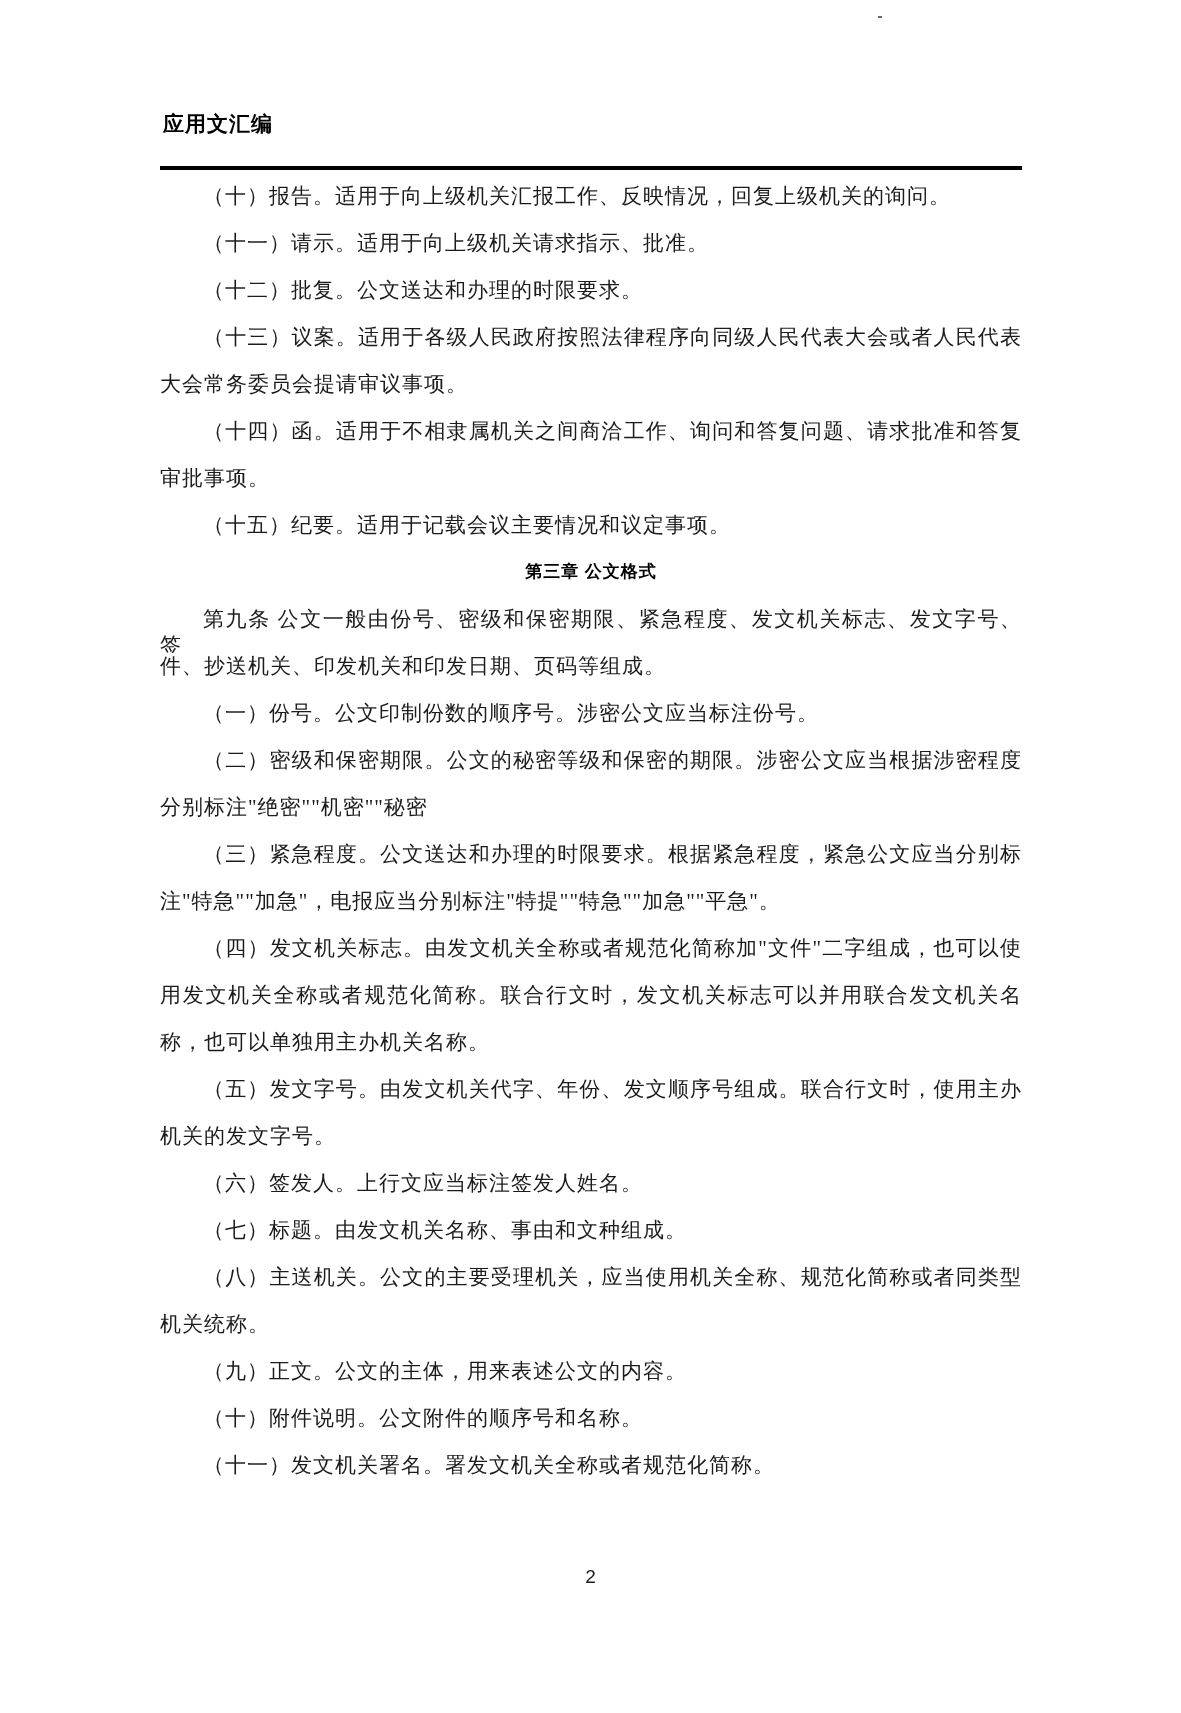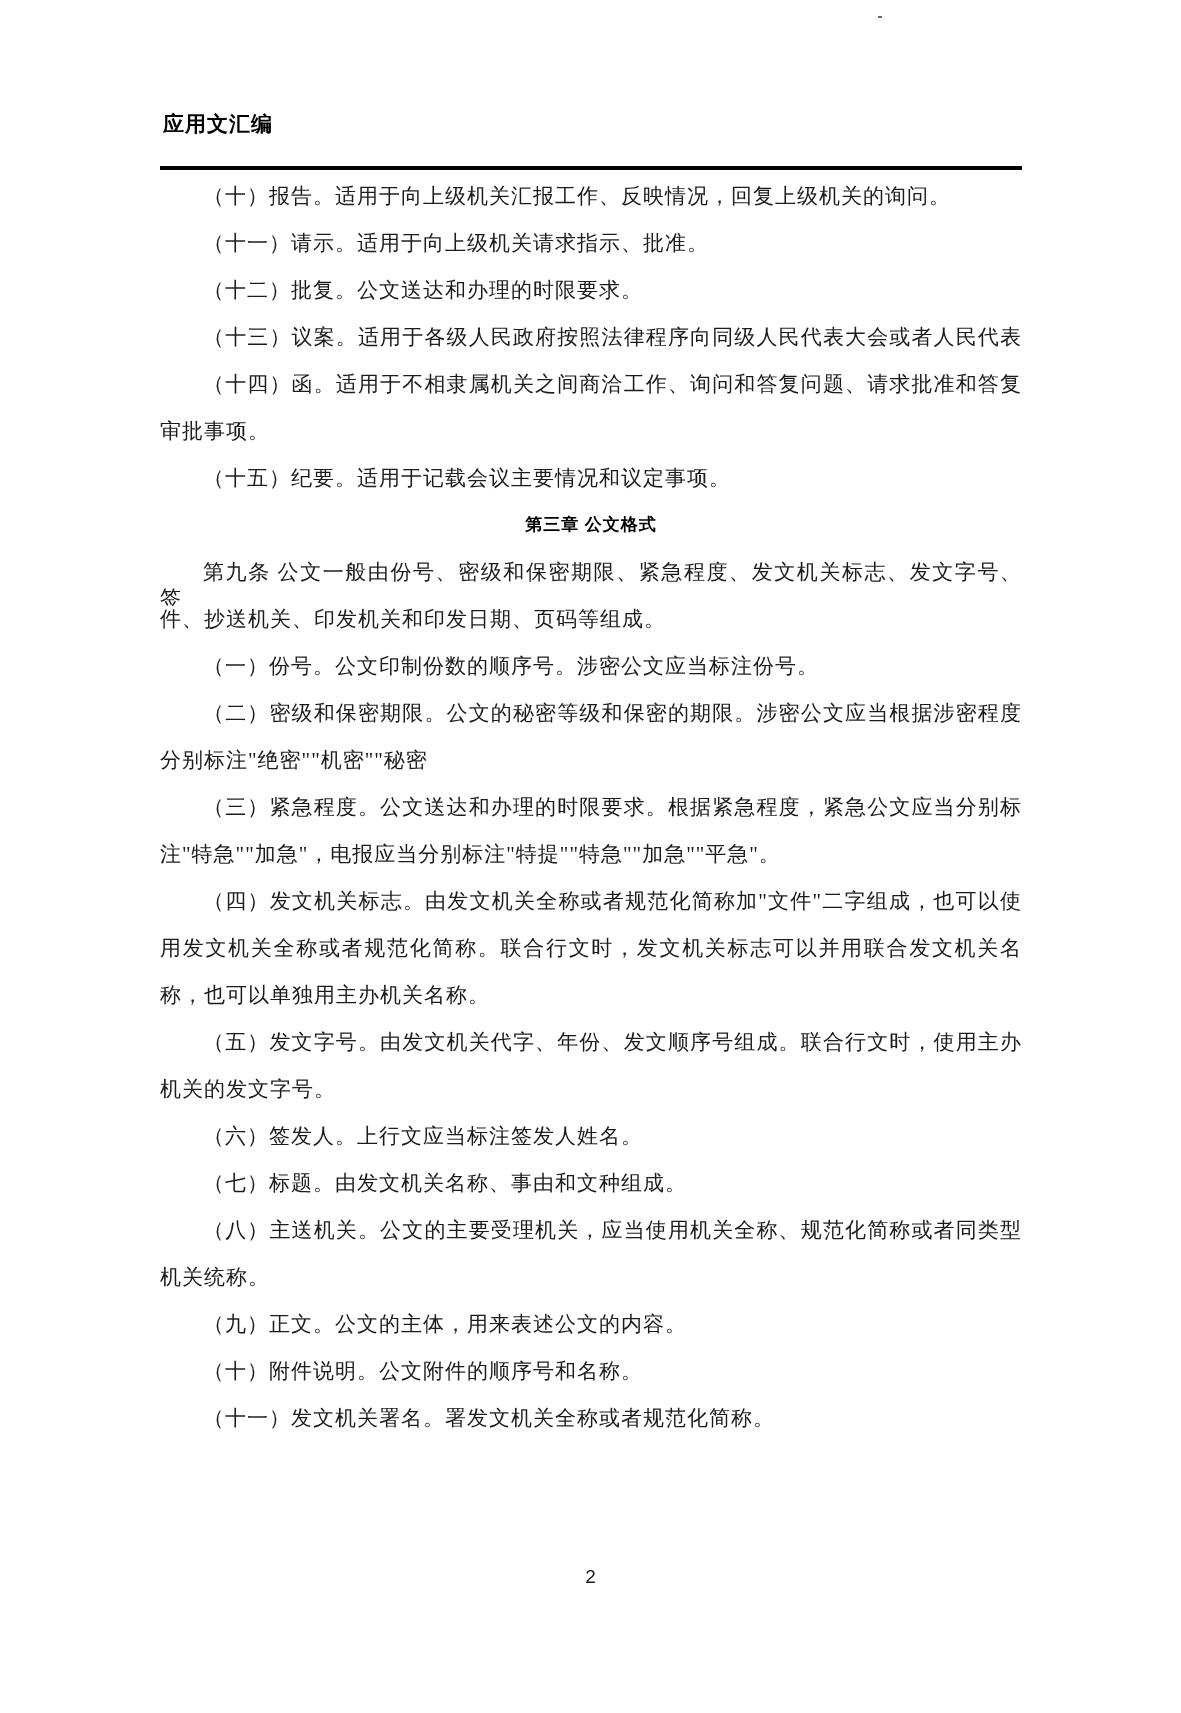--- a/index.html
+++ b/index.html
@@ -83,20 +83,21 @@
 <body>
 
 <div class="page">
   <div class="running-header">应用文汇编</div>
   <div class="header-rule"></div>
   <div class="doc-body">
       <div class="line indent">（十）报告。适用于向上级机关汇报工作、反映情况，回复上级机关的询问。</div>
       <div class="line indent">（十一）请示。适用于向上级机关请求指示、批准。</div>
       <div class="line indent">（十二）批复。公文送达和办理的时限要求。</div>
       <div class="line indent fill">（十三）议案。适用于各级人民政府按照法律程序向同级人民代表大会或者人民代表</div>
+      <div class="line flush">大会常务委员会提请审议事项。</div>
       <div class="line indent fill">（十四）函。适用于不相隶属机关之间商洽工作、询问和答复问题、请求批准和答复</div>
       <div class="line flush">审批事项。</div>
       <div class="line indent">（十五）纪要。适用于记载会议主要情况和议定事项。</div>
       <div class="line heading">第三章 公文格式</div>
       <div class="line indent fill">第九条 公文一般由份号、密级和保密期限、紧急程度、发文机关标志、发文字号、签</div>
       <div class="line flush">件、抄送机关、印发机关和印发日期、页码等组成。</div>
       <div class="line indent">（一）份号。公文印制份数的顺序号。涉密公文应当标注份号。</div>
       <div class="line indent fill">（二）密级和保密期限。公文的秘密等级和保密的期限。涉密公文应当根据涉密程度</div>
       <div class="line flush">分别标注"绝密""机密""秘密</div>
       <div class="line indent fill">（三）紧急程度。公文送达和办理的时限要求。根据紧急程度，紧急公文应当分别标</div>

